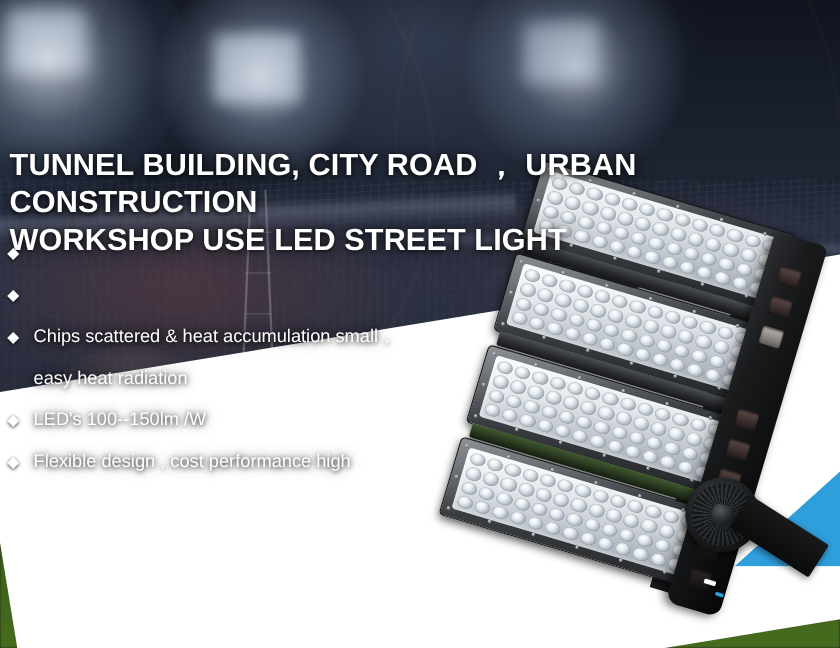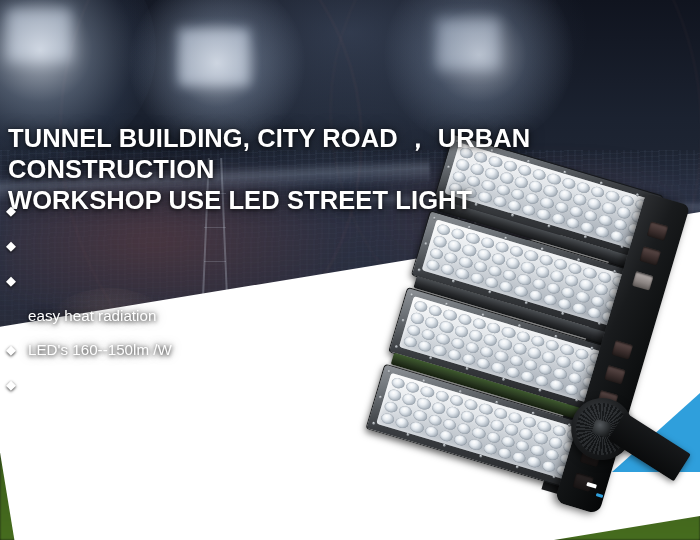--- a/index.html
+++ b/index.html
@@ -615,27 +615,29 @@
 
   <div class="features">
     <div class="feature-row">
       <span class="bullet">◆</span>
     </div>
     <div class="feature-row">
       <span class="bullet">◆</span>
     </div>
     <div class="feature-row">
       <span class="bullet">◆</span>
+      <span class="feature-text">Chips scattered &amp; heat accumulation small，</span>
     </div>
     <div class="feature-row cont">
       <span class="bullet"></span>
       <span class="feature-text">easy heat radiation</span>
     </div>
     <div class="feature-row">
       <span class="bullet">◆</span>
-      <span class="feature-text">LED's 160--150lm /W</span>
+      <span class="feature-text">LED's 100--150lm /W</span>
     </div>
     <div class="feature-row">
       <span class="bullet">◆</span>
+      <span class="feature-text">Flexible design , cost performance high</span>
     </div>
   </div>
 
 </div>
 
 </body></html>

